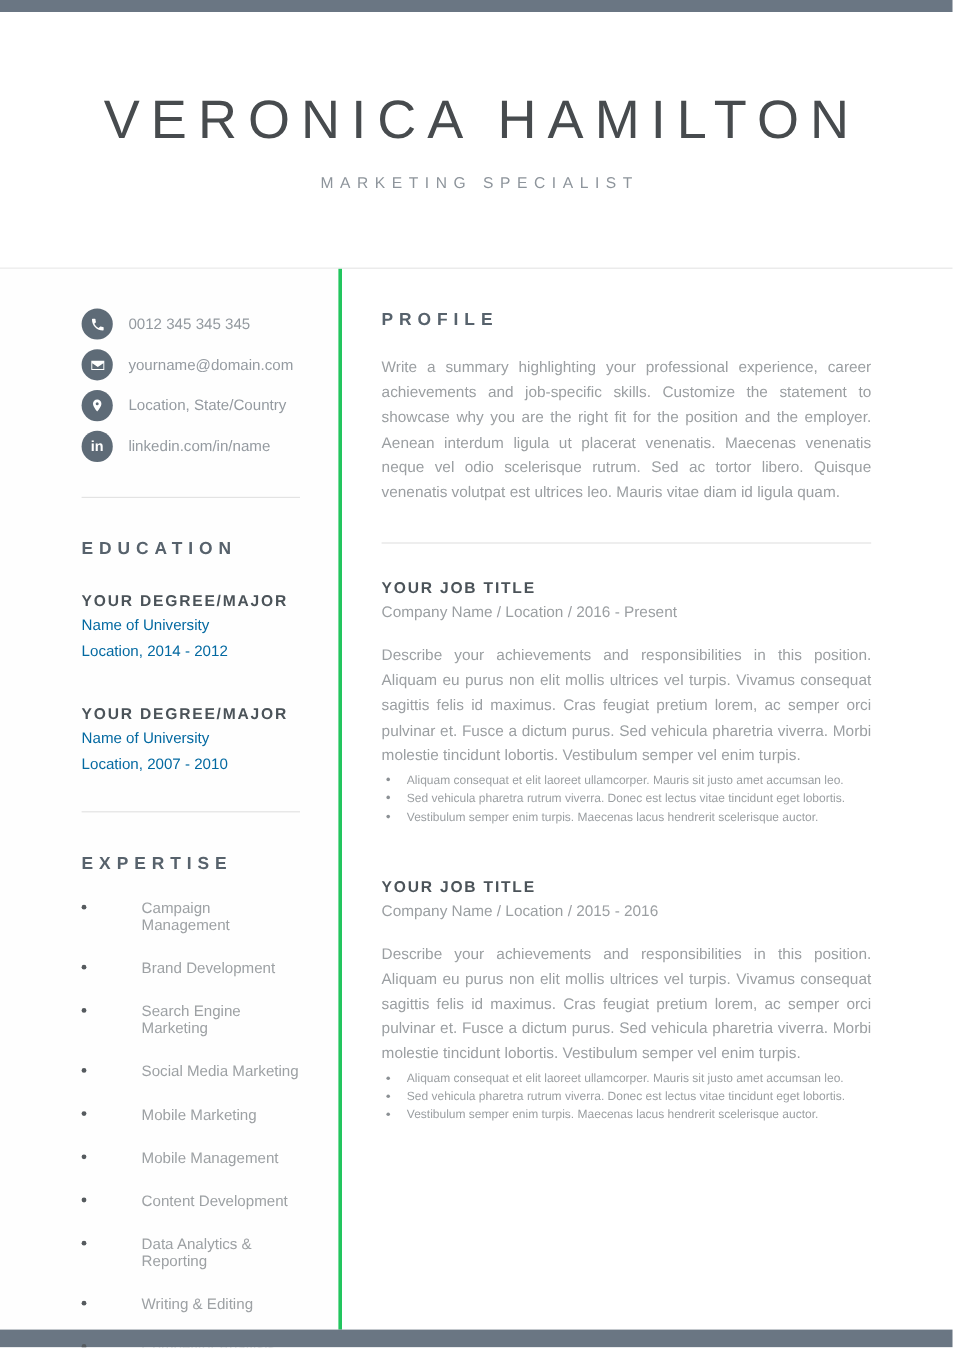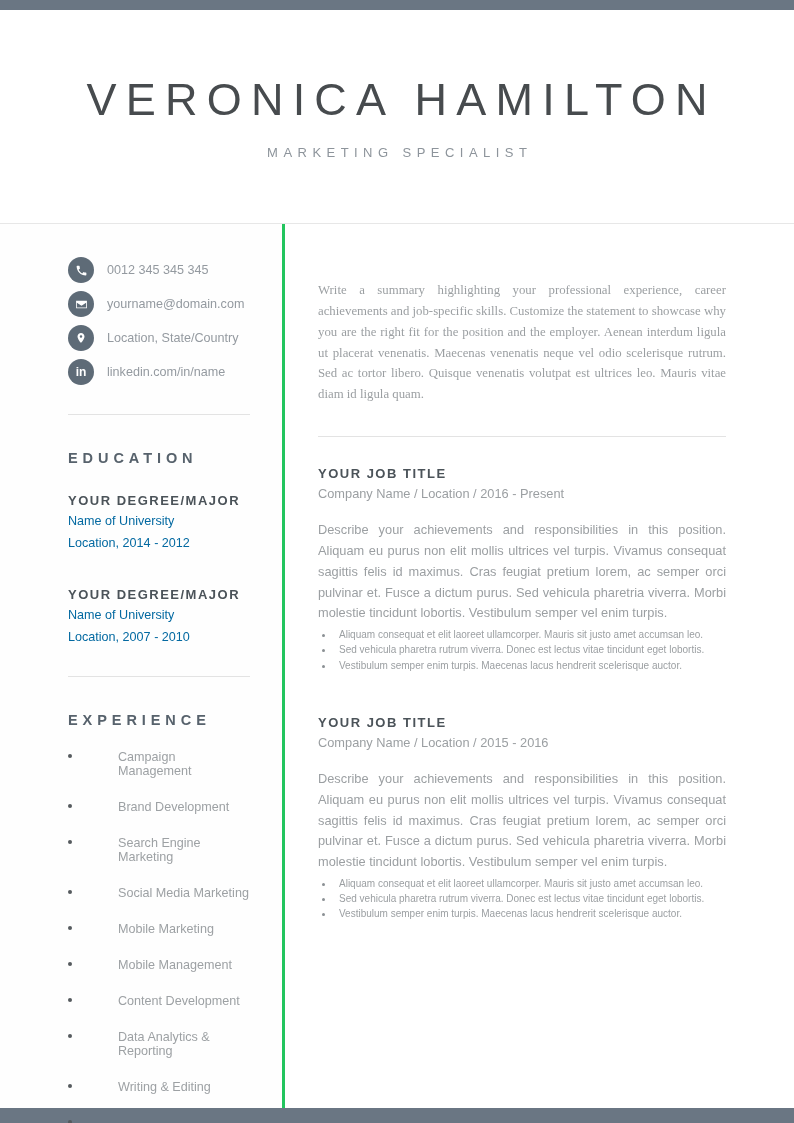--- a/index.html
+++ b/index.html
@@ -151,21 +151,21 @@
     top: -3px;
   }
 
   
   .body-text {
     font-size: 12.8px;
     line-height: 1.63;
     color: #9b9fa2;
     text-align: justify;
   }
-  .profile-body { margin-top: 21px; font-family: Liberation Serif, serif; }
+  .profile-body { margin-top: 21px; }
   .right-col .section-heading.experience { margin-top: 34px; }
 
   .job { margin-top: 29px; }
   .job + .job { margin-top: 42px; }
   .job-meta {
     font-size: 12.8px;
     color: #9b9fa2;
     margin-top: 5px;
   }
   .job-desc { margin-top: 19px; }
@@ -245,21 +245,21 @@
         <div class="edu-entry">
           <div class="item-title">YOUR DEGREE/MAJOR</div>
           <div class="edu-line">Name of University</div>
           <div class="edu-line">Location, 2007 - 2010</div>
         </div>
       </div>
 
       <hr class="rule">
 
       <div>
-        <div class="section-heading">EXPERIENCE</div>
+        <div class="section-heading">EXPERTISE</div>
         <div class="expertise-list">
           <div class="expertise-item">
               <span class="expertise-dot"></span>
               <span>Campaign Management</span>
             </div>
           <div class="expertise-item">
               <span class="expertise-dot"></span>
               <span>Brand Development</span>
             </div>
           <div class="expertise-item">
@@ -295,20 +295,21 @@
               <span>Competitor Analysis</span>
             </div>
         </div>
       </div>
 
     </div>
 
     <div class="right-col">
 
       <div>
+        <div class="section-heading">PROFILE</div>
         <p class="body-text profile-body">Write a summary highlighting your professional experience, career achievements and job-specific skills. Customize the statement to showcase why you are the right fit for the position and the employer. Aenean interdum ligula ut placerat venenatis. Maecenas venenatis neque vel odio scelerisque rutrum. Sed ac tortor libero. Quisque venenatis volutpat est ultrices leo. Mauris vitae diam id ligula quam.</p>
       </div>
 
       <hr class="rule">
 
       <div>
 
         <div class="job">
           <div class="item-title">YOUR JOB TITLE</div>
           <div class="job-meta">Company Name / Location / 2016 - Present</div>

